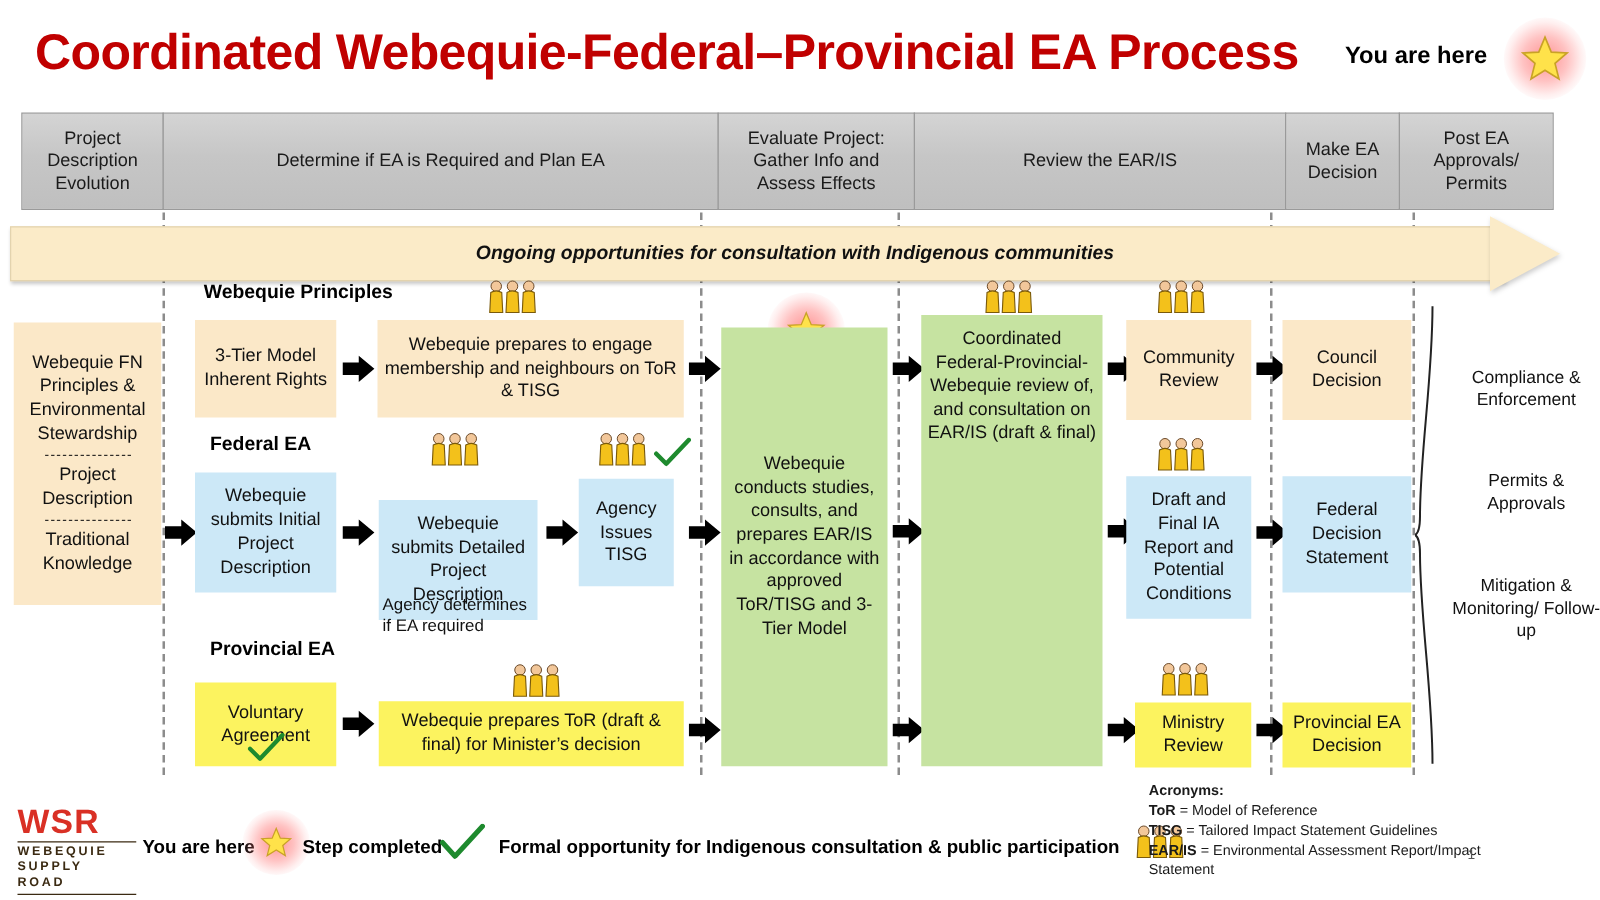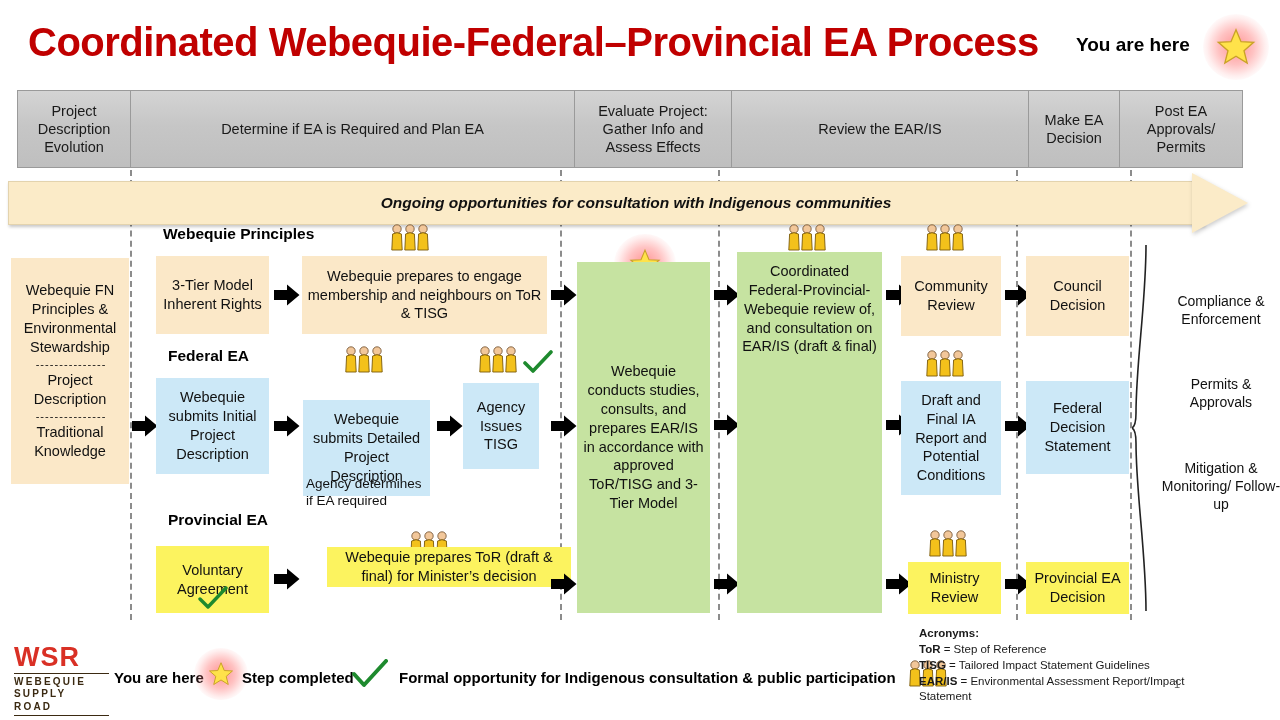--- a/index.html
+++ b/index.html
@@ -400,21 +400,21 @@
   <div class="check" style="left:198px;top:586px;">
     <svg viewBox="0 0 30 26">
         <path d="M2 13 L10 21 L28 2" fill="none" stroke="#1E8A2E" stroke-width="3.4" stroke-linecap="round" stroke-linejoin="round"></path>
       </svg>
   </div>
   <div class="barrow" style="left:274px;top:568px;">
     <svg viewBox="0 0 26 22">
         <path d="M0 6 L13 6 L13 0.5 L25.5 11 L13 21.5 L13 16 L0 16 Z" fill="#000"></path>
       </svg>
   </div>
-  <div class="box yellow" style="left:303px;top:547px;width:244px;height:40px;margin-left:24px;">Webequie prepares ToR (draft &amp; final) for Minister’s decision</div>
+  <div class="box yellow" style="left:303px;top:561px;width:244px;height:52px;">Webequie prepares ToR (draft &amp; final) for Minister’s decision</div>
   <div class="barrow" style="left:551px;top:573px;">
     <svg viewBox="0 0 26 22">
         <path d="M0 6 L13 6 L13 0.5 L25.5 11 L13 21.5 L13 16 L0 16 Z" fill="#000"></path>
       </svg>
   </div>
 
   <div class="people" style="left:928px;top:530px;">
     <svg viewBox="0 0 44 28">
         <g>
       <g transform="translate(1,0)">
@@ -484,19 +484,19 @@
       <g transform="translate(27,0)">
             <ellipse cx="6" cy="5" rx="4.2" ry="4.2" fill="#F2C79A" stroke="#6b4a2a" stroke-width="0.8"></ellipse>
             <path d="M1.6 10 Q6 7.4 10.4 10 L11.2 26 L0.8 26 Z" fill="#F3C11B" stroke="#7a5a0a" stroke-width="0.9"></path>
           </g>
     </g>
       </svg>
   </div>
 
   <div class="acronyms">
     <div class="hd">Acronyms:</div>
-    <div><b>ToR</b><span> = Step of Reference</span></div>
+    <div><b>ToR</b><span> = Model of Reference</span></div>
     <div><b>TISG</b><span> = Tailored Impact Statement Guidelines</span></div>
     <div><b>EAR/IS</b><span> = Environmental Assessment Report/Impact Statement</span></div>
   </div>
   <div class="pagenum">1</div>
 
 </div>
 
 </body></html>

